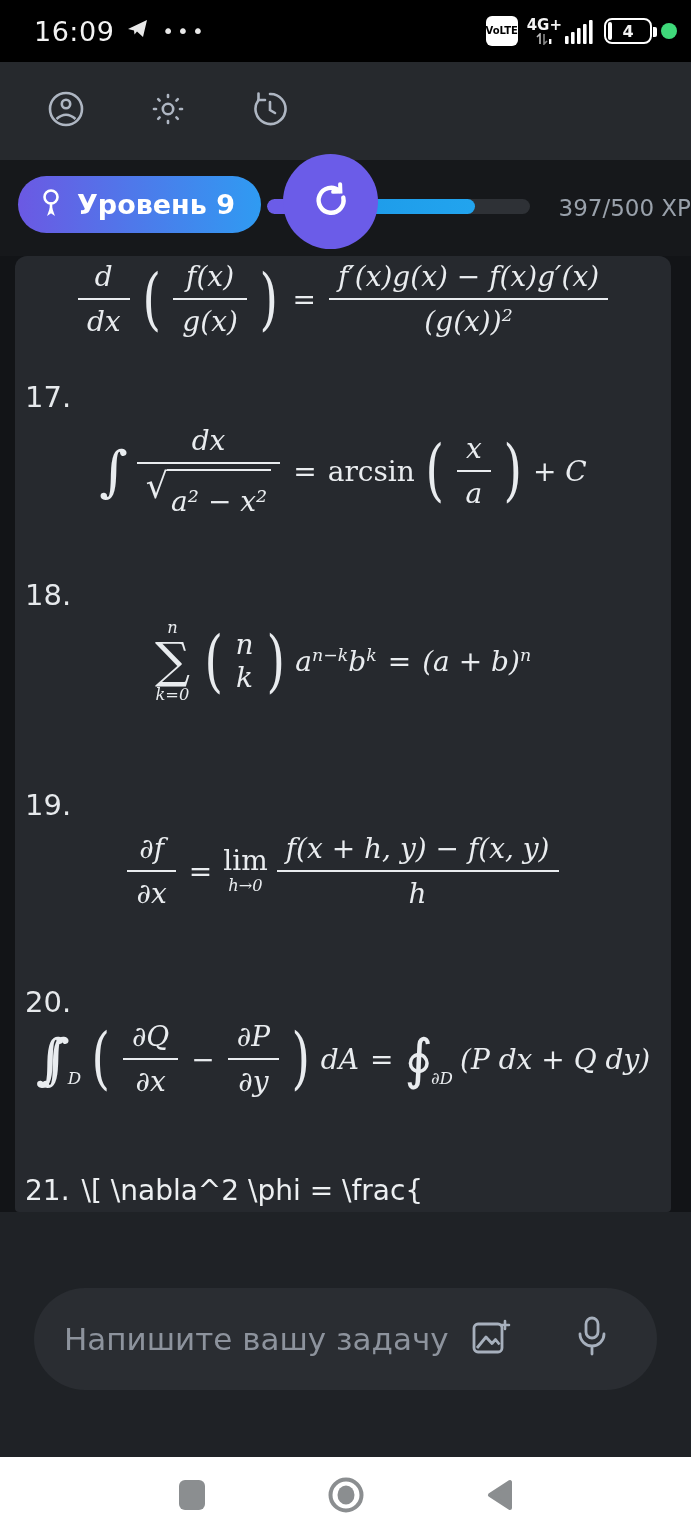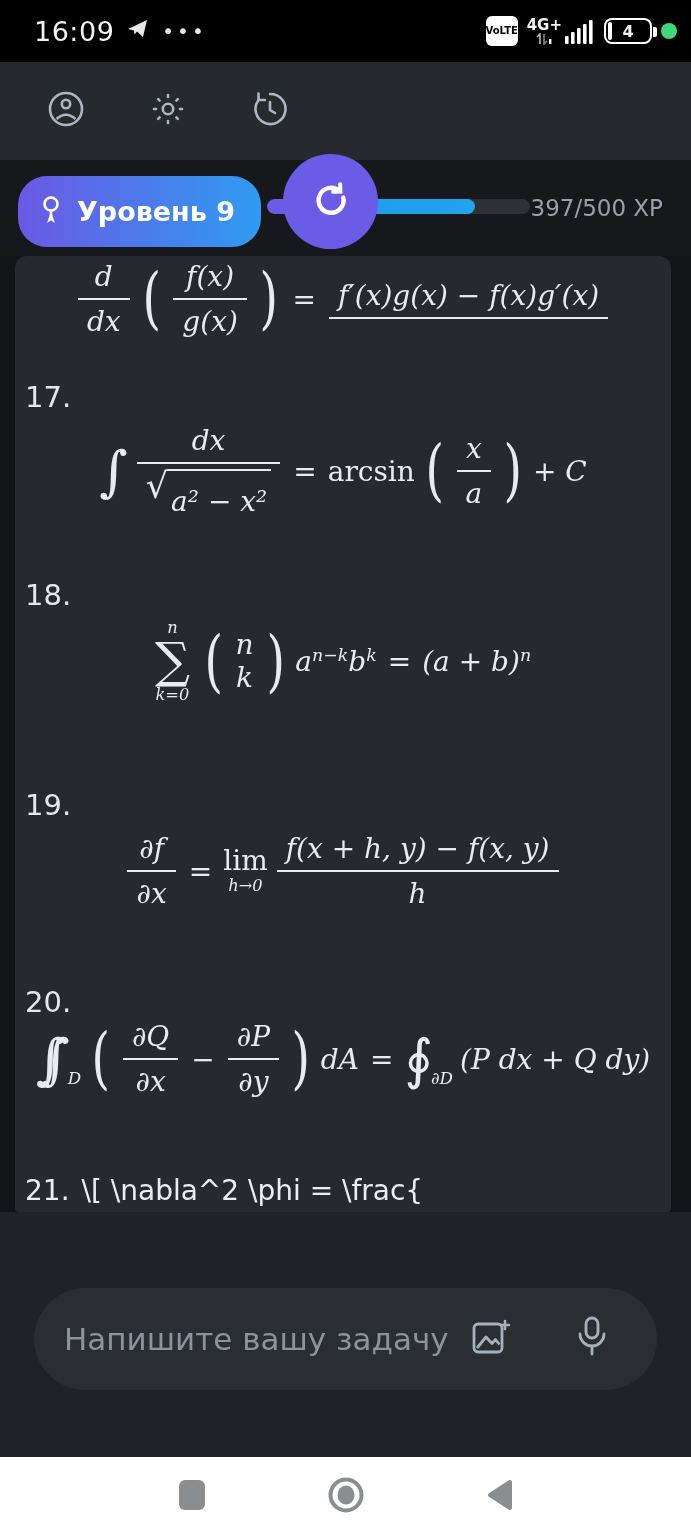--- a/index.html
+++ b/index.html
@@ -27,31 +27,31 @@
   .battery .fill { position:absolute; left:2px; top:2px; bottom:2px; width:4px; background:#fff; border-radius:2px; }
   .green-dot { width:16px; height:16px; border-radius:50%; background:#3fd97a; }
 
   
   .toolbar { position:absolute; top:62px; left:0; width:691px; height:98px; background:#26292d;
              display:flex; align-items:center; gap:58px; padding-left:44px; }
   .tool-btn { width:44px; height:44px; display:flex; align-items:center; justify-content:center; }
 
   
   .level-row { position:absolute; top:160px; left:0; width:691px; height:96px; background:#16181b; }
-  .level-badge { position:absolute; left:18px; top:16px; height:71px; padding:0 26px 0 20px;
+  .level-badge { position:absolute; left:18px; top:16px; height:57px; padding:0 26px 0 20px;
                  border-radius:29px; background:linear-gradient(90deg,#6b59e3,#2f9bf2);
                  display:flex; align-items:center; gap:13px; }
   .level-badge-label { color:#fff; font-size:27px; font-weight:600; }
   .xp-track { position:absolute; left:267px; top:39px; width:263px; height:15px; border-radius:8px;
               background:#2e3136; overflow:hidden; }
   .xp-fill { height:100%; border-radius:8px;
              background:linear-gradient(90deg,#6b5ce8 0%,#6b5ce8 22%,#1e9be9 38%,#22a4ee 100%); }
   .refresh-fab { position:absolute; left:283px; top:-6px; width:95px; height:95px; border-radius:50%;
                  background:#6b5ce8; display:flex; align-items:center; justify-content:center; border:none; }
-  .xp-text { position:absolute; right:28px; top:0; height:96px; display:flex; align-items:center;
+  .xp-text { position:absolute; right:0; top:0; height:96px; display:flex; align-items:center;
              color:#99a1ab; font-size:23px; font-weight:500; }
 
   
   .content-panel { position:absolute; top:256px; left:15px; width:656px; height:956px;
                    background:#26292e; border-radius:12px 12px 4px 4px; overflow:hidden; }
   .item-label { position:absolute; left:10px; color:#e6e9ec; font-size:29px; font-weight:400; }
   .latex-line { position:absolute; left:10px; display:flex; gap:12px; color:#eceff1;
                 font-size:28px; font-weight:500; white-space:nowrap; }
 
   
@@ -209,20 +209,21 @@
         </span>
       <span class="paren">(</span>
       <span class="frac">
           <span class="num">f(x)</span>
           <span class="den">g(x)</span>
         </span>
       <span class="paren">)</span>
       <span class="op">=</span>
       <span class="frac">
           <span class="num">f′(x)g(x) − f(x)g′(x)</span>
+          <span class="den"><span>(g(x))</span><sup>2</sup></span>
         </span>
     </div>
 
     <div class="item-label" style="top:124px;">17.</div>
 
     <div class="formula" style="top:168px;">
       <span class="intsign">∫</span>
       <span class="frac">
         <span class="num">dx</span>
         <span class="den"><span class="sqrtwrap">

